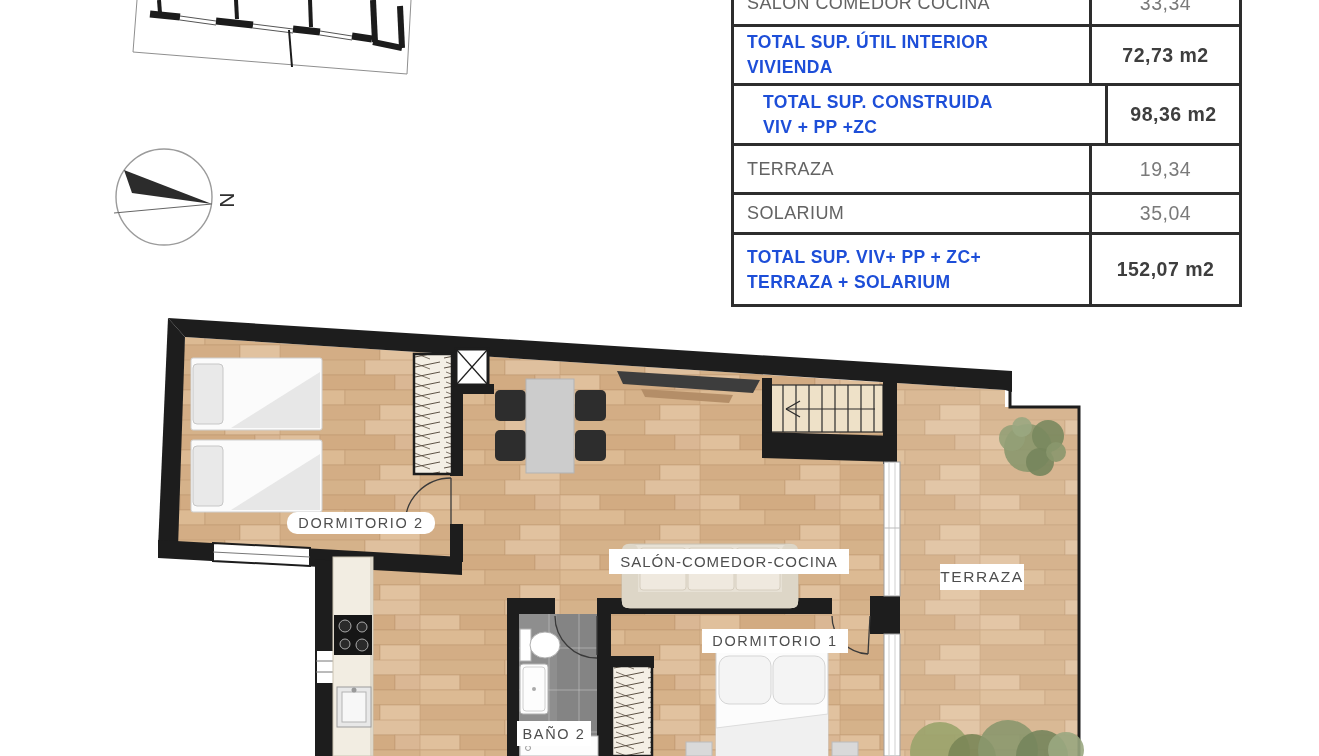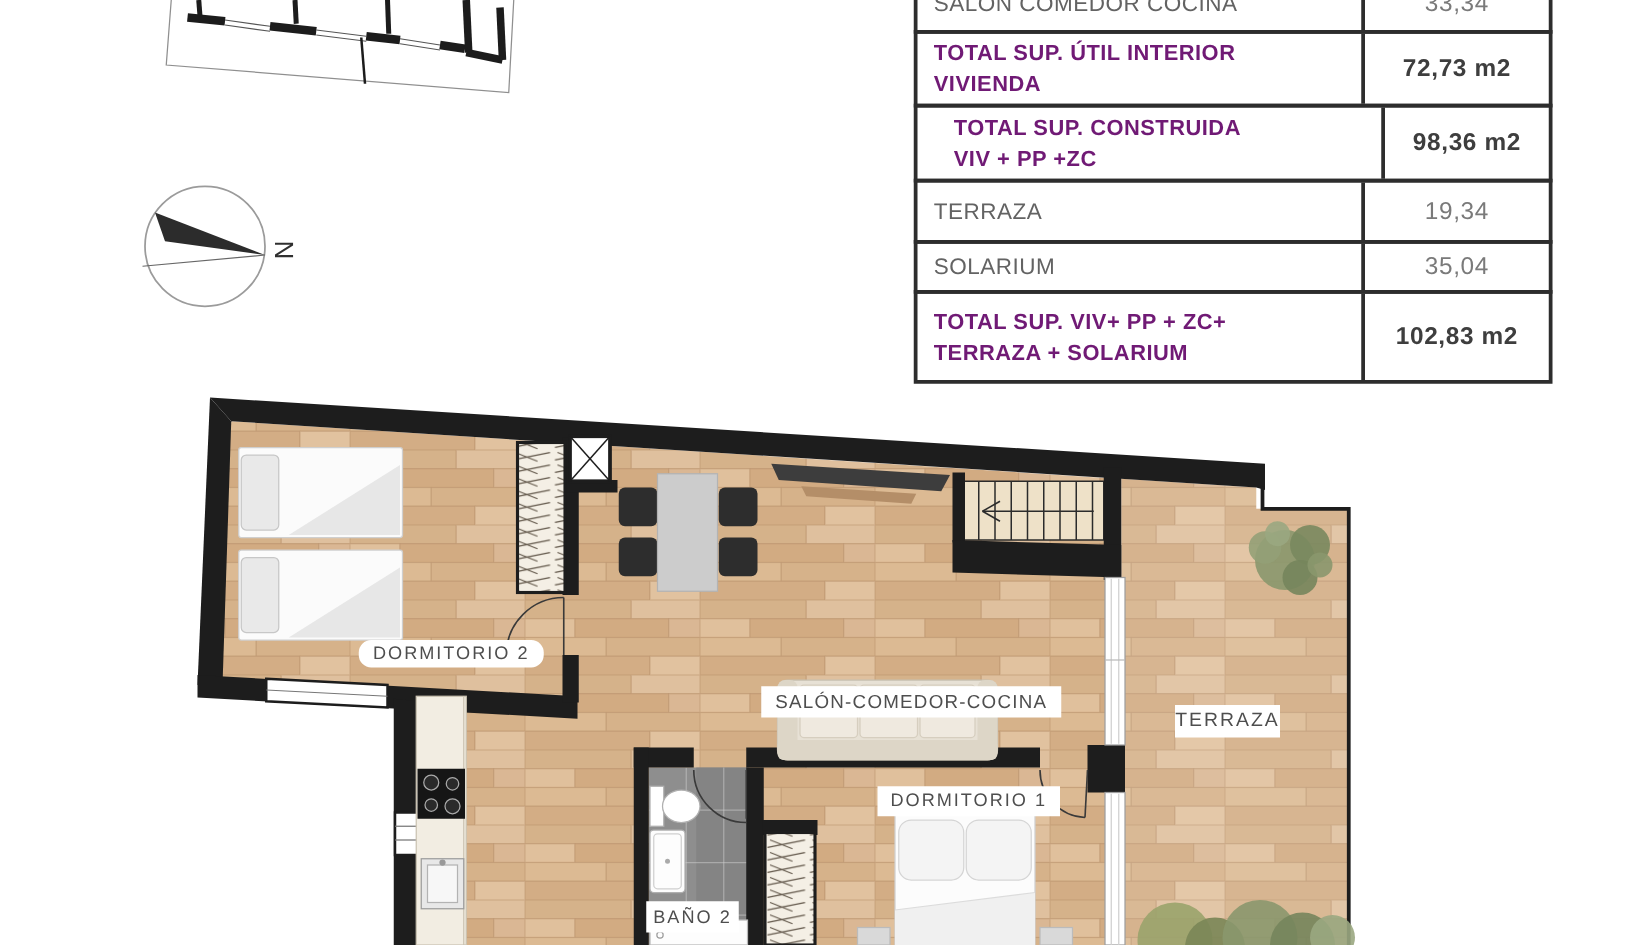--- a/index.html
+++ b/index.html
@@ -8,21 +8,21 @@
   .plan-svg{position:absolute;left:0;top:0;z-index:1;}
 
   
   .area-table{position:absolute;left:731px;top:-21px;width:511px;z-index:3;background:#fff;}
   .arow{display:flex;border:3px solid #2d2d2d;margin-top:-3px;box-sizing:border-box;align-items:stretch;}
   .arow:first-child{margin-top:0;}
   .acell-label{width:355px;box-sizing:border-box;padding:4px 6px 4px 13px;display:flex;
                flex-direction:column;justify-content:center;}
   .acell-value{flex:1;border-left:3px solid #2d2d2d;display:flex;align-items:center;justify-content:center;}
   .lline{display:block;line-height:25px;letter-spacing:.4px;}
-  .r-bold .acell-label{font-weight:bold;color:#701a75;font-size:17.5px;}
+  .r-bold .acell-label{font-weight:bold;color:#1d4ed8;font-size:17.5px;}
   .r-bold .acell-value{font-weight:bold;color:#3e3e3e;font-size:19.5px;letter-spacing:.5px;}
   .r-light .acell-label{font-weight:normal;color:#636363;font-size:18px;}
   .r-light .acell-value{font-weight:normal;color:#7a7a7a;font-size:19.5px;letter-spacing:.5px;}
   .h-row0{height:48px;}.h-row1{height:62px;}.h-row2{height:63px;padding-left:16px;}
   .h-row3{height:52px;}.h-row4{height:43px;}.h-row5{height:75px;}
 
   
   .room-label{position:absolute;z-index:2;background:#fff;color:#4e4e4e;
               display:flex;align-items:center;justify-content:center;
               font-size:14.5px;letter-spacing:1.6px;white-space:nowrap;}
@@ -321,17 +321,17 @@
         <span class="lline">SOLARIUM</span>
           <span class="lline"></span>
       </div>
       <div class="acell-value">35,04</div>
     </div>
     <div class="arow r-bold h-row5">
       <div class="acell-label">
         <span class="lline">TOTAL SUP. VIV+ PP + ZC+</span>
           <span class="lline">TERRAZA + SOLARIUM</span>
       </div>
-      <div class="acell-value">102,83 m2</div>
+      <div class="acell-value">152,07 m2</div>
     </div>
   </div>
 
 </div>
 
 </body></html>

